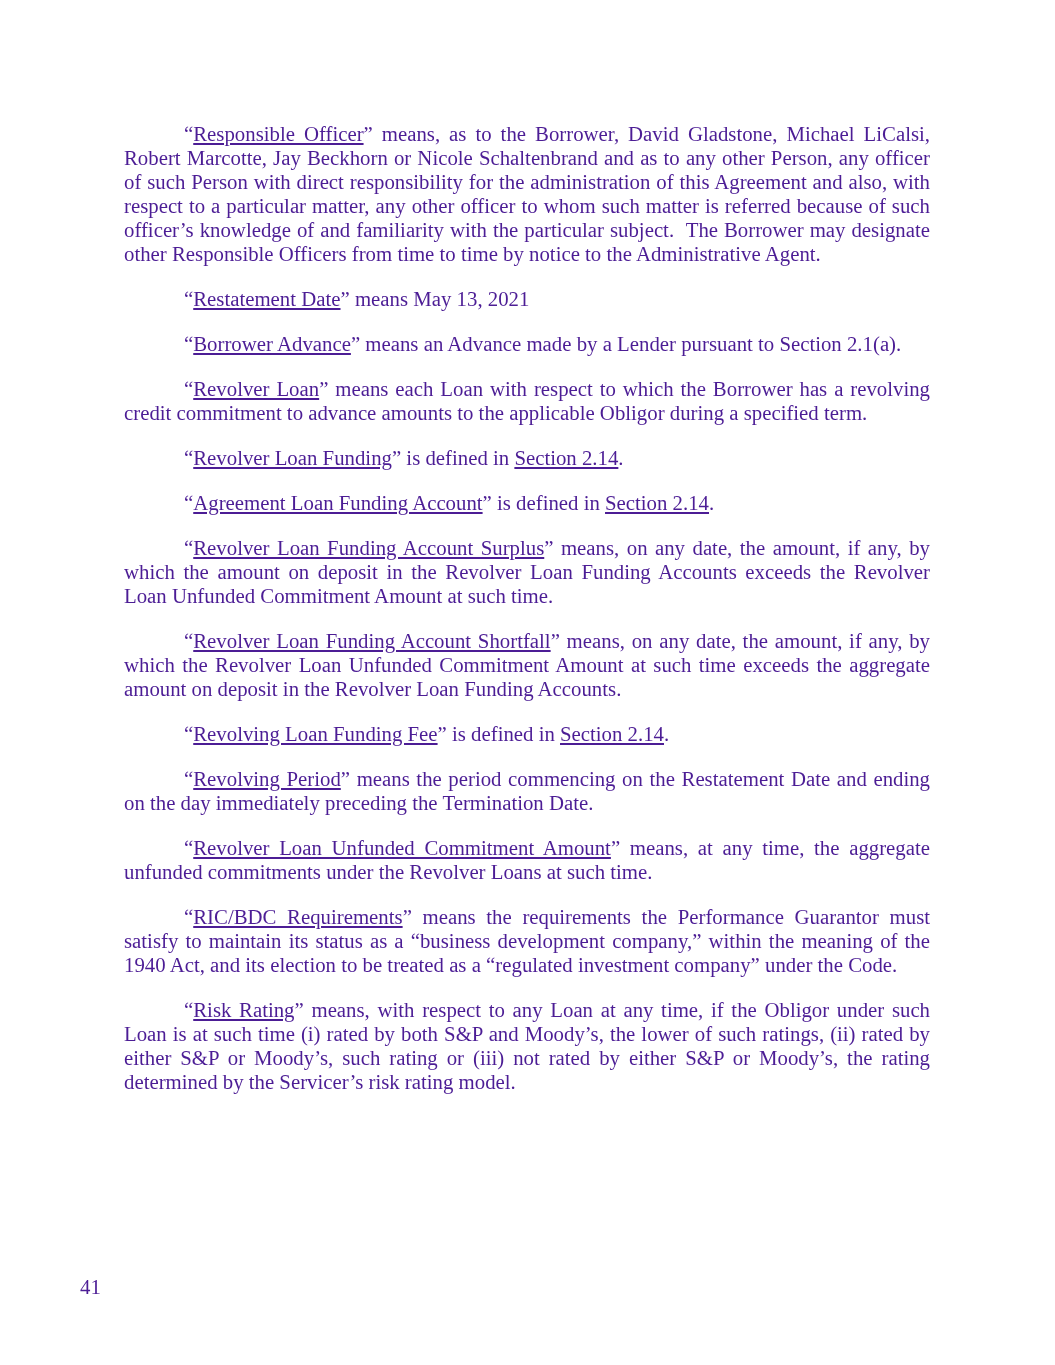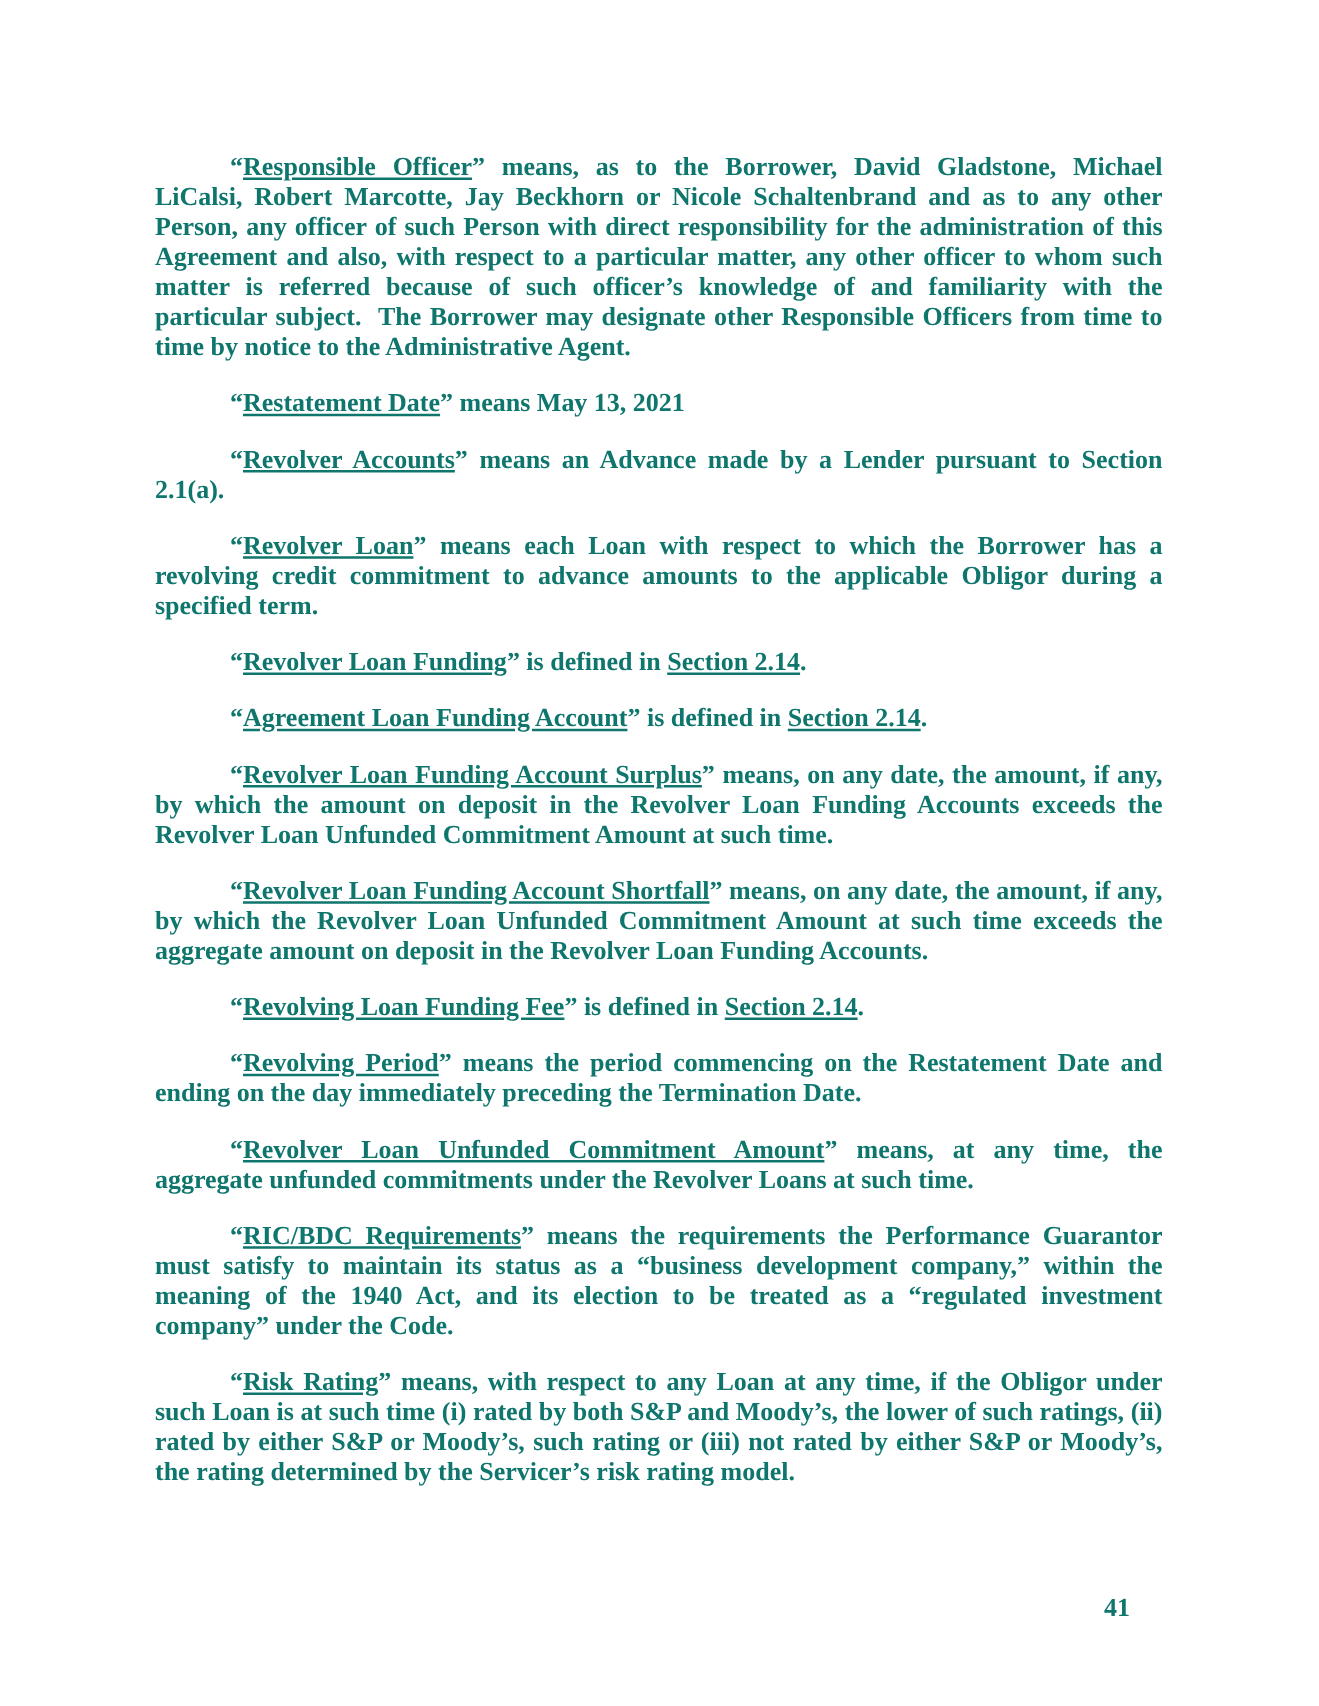--- a/index.html
+++ b/index.html
@@ -29,33 +29,33 @@
     text-align: justify;
     text-indent: 60px;
   }
   .u {
     text-decoration: underline;
     text-underline-offset: 2px;
   }
   .footer {
     position: absolute;
     top: 1275px;
-    left: 98px;
+    left: 80px;
     width: 806px;
-    text-align: right;
+    text-align: left;
   }
 </style>
 </head>
 <body>
 
-<div class="page" style="background: rgb(255, 255, 255); color: #0f766e; font-weight: bold;">
+<div class="page" style="background: rgb(255, 255, 255); color: #4c1d95;">
   <div class="content">
     <p class="para"><span>“</span><span class="u">Responsible Officer</span><span>” means, as to the Borrower, David Gladstone, Michael LiCalsi, Robert Marcotte, Jay Beckhorn or Nicole Schaltenbrand and as to any other Person, any officer of such Person with direct responsibility for the administration of this Agreement and also, with respect to a particular matter, any other officer to whom such matter is referred because of such officer’s knowledge of and familiarity with the particular subject.&nbsp; The Borrower may designate other Responsible Officers from time to time by notice to the Administrative Agent.</span></p>
     <p class="para"><span>“</span><span class="u">Restatement Date</span><span>” means May 13, 2021</span></p>
-    <p class="para"><span>“</span><span class="u">Revolver Accounts</span><span>” means an Advance made by a Lender pursuant to Section 2.1(a).</span></p>
+    <p class="para"><span>“</span><span class="u">Borrower Advance</span><span>” means an Advance made by a Lender pursuant to Section 2.1(a).</span></p>
     <p class="para"><span>“</span><span class="u">Revolver Loan</span><span>” means each Loan with respect to which the Borrower has a revolving credit commitment to advance amounts to the applicable Obligor during a specified term.</span></p>
     <p class="para"><span>“</span><span class="u">Revolver Loan Funding</span><span>” is defined in </span><span class="u">Section 2.14</span><span>.</span></p>
     <p class="para"><span>“</span><span class="u">Agreement Loan Funding Account</span><span>” is defined in </span><span class="u">Section 2.14</span><span>.</span></p>
     <p class="para"><span>“</span><span class="u">Revolver Loan Funding Account Surplus</span><span>” means, on any date, the amount, if any, by which the amount on deposit in the Revolver Loan Funding Accounts exceeds the Revolver Loan Unfunded Commitment Amount at such time.</span></p>
     <p class="para"><span>“</span><span class="u">Revolver Loan Funding Account Shortfall</span><span>” means, on any date, the amount, if any, by which the Revolver Loan Unfunded Commitment Amount at such time exceeds the aggregate amount on deposit in the Revolver Loan Funding Accounts.</span></p>
     <p class="para"><span>“</span><span class="u">Revolving Loan Funding Fee</span><span>” is defined in </span><span class="u">Section 2.14</span><span>.</span></p>
     <p class="para"><span>“</span><span class="u">Revolving Period</span><span>” means the period commencing on the Restatement Date and ending on the day immediately preceding the Termination Date.</span></p>
     <p class="para"><span>“</span><span class="u">Revolver Loan Unfunded Commitment Amount</span><span>” means, at any time, the aggregate unfunded commitments under the Revolver Loans at such time.</span></p>
     <p class="para"><span>“</span><span class="u">RIC/BDC Requirements</span><span>” means the requirements the Performance Guarantor must satisfy to maintain its status as a “business development company,” within the meaning of the 1940 Act, and its election to be treated as a “regulated investment company” under the Code.</span></p>
     <p class="para"><span>“</span><span class="u">Risk Rating</span><span>” means, with respect to any Loan at any time, if the Obligor under such Loan is at such time (i) rated by both S&amp;P and Moody’s, the lower of such ratings, (ii) rated by either S&amp;P or Moody’s, such rating or (iii) not rated by either S&amp;P or Moody’s, the rating determined by the Servicer’s risk rating model.</span></p>

